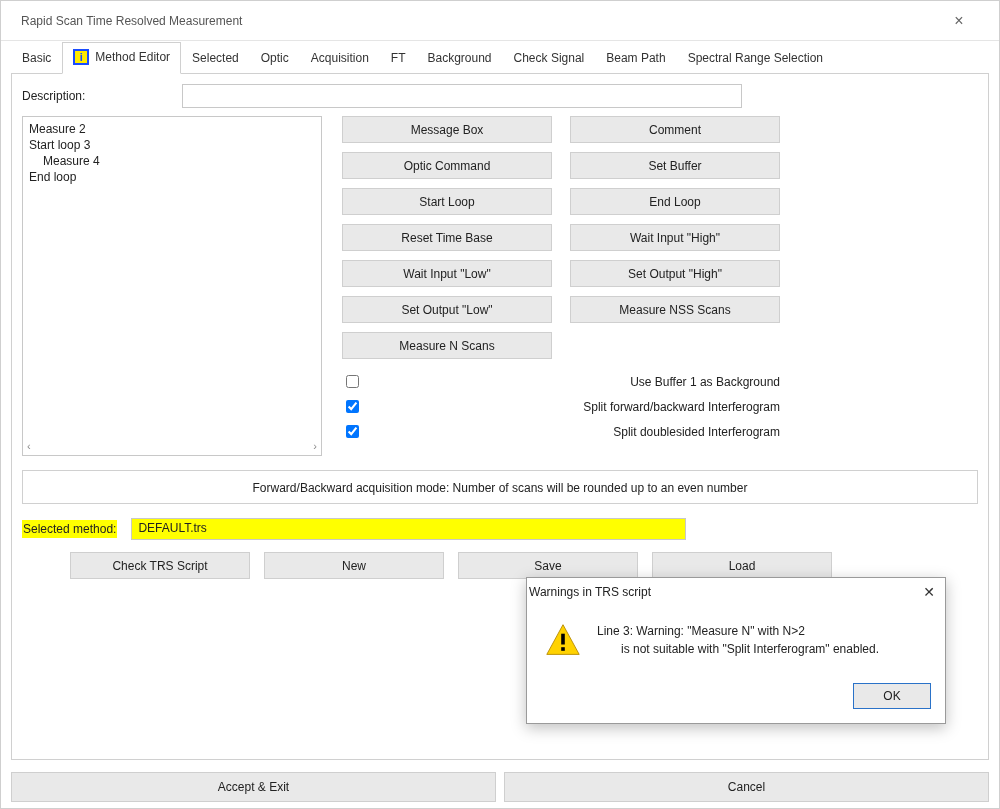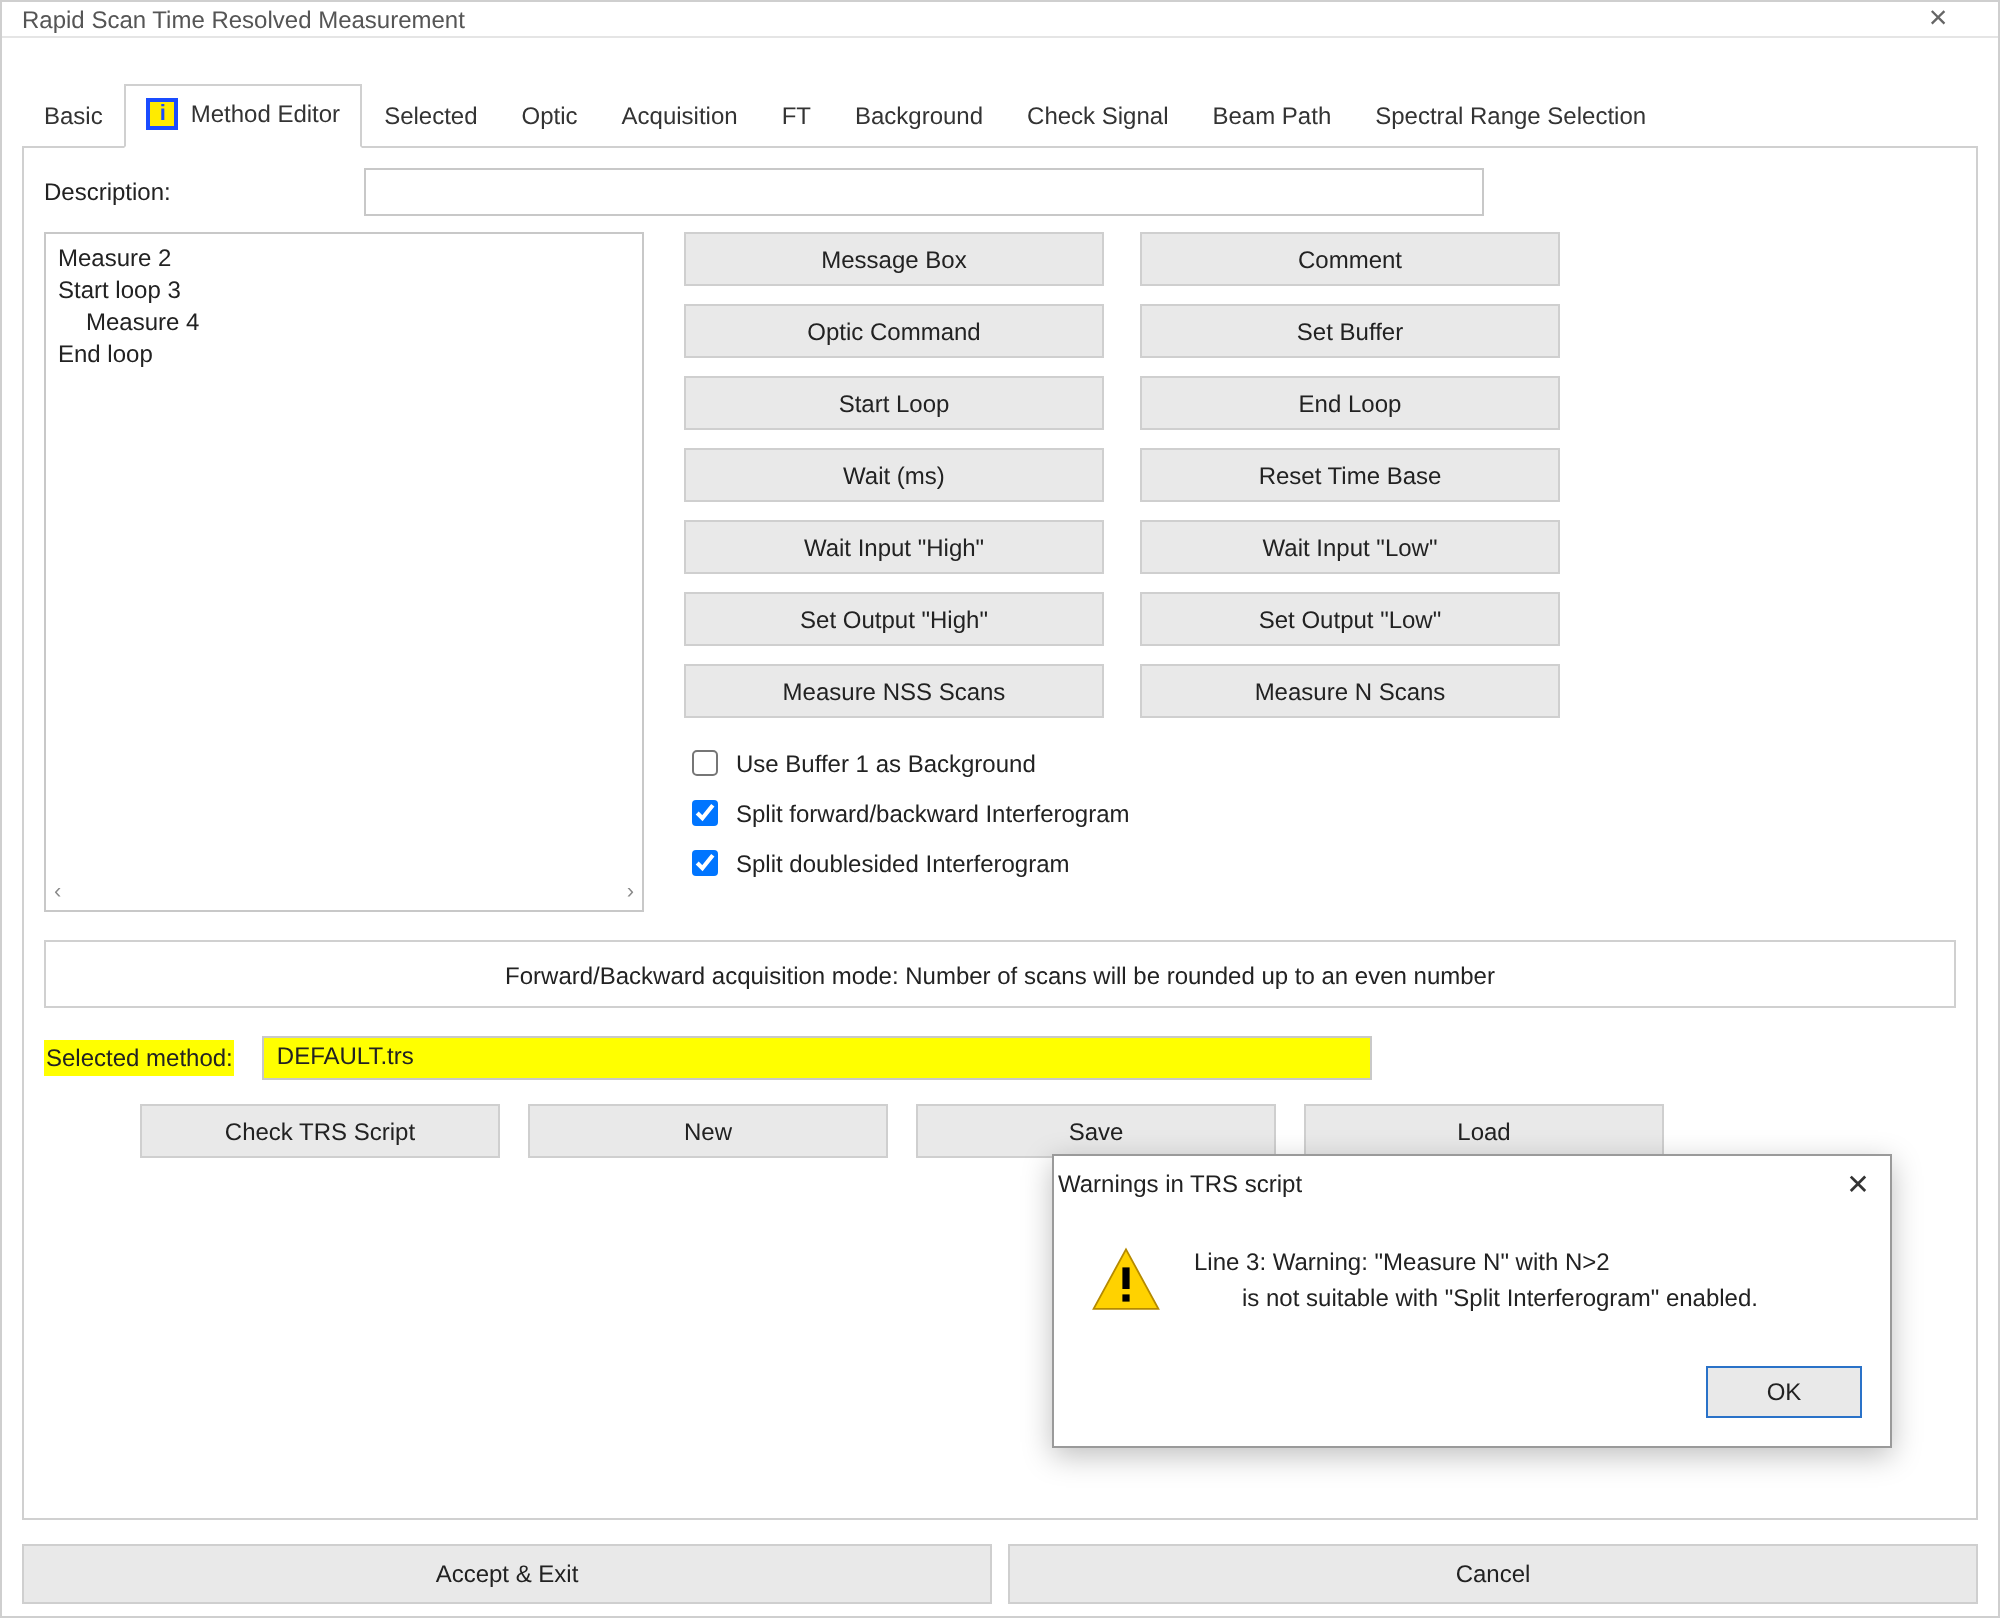--- a/index.html
+++ b/index.html
@@ -1,38 +1,38 @@
 <!DOCTYPE html>
 <html><head>
 <meta charset="utf-8">
 <style>
   * { box-sizing: border-box; }
   html, body { margin: 0; padding: 0; font-family: "Segoe UI", Tahoma, sans-serif; font-size: 12px; color: #222; background:#fff; }
   .window { width:1000px; height:809px; border:1px solid #cfcfcf; position:relative; background:#fff; }
-  .titlebar { height:18px; line-height:30px; padding:0 10px; color:#555; border-bottom:1px solid #e5e5e5; display:flex; justify-content:space-between; align-items:center; }
+  .titlebar { height:40px; line-height:30px; padding:0 20px; color:#555; border-bottom:1px solid #e5e5e5; display:flex; justify-content:space-between; align-items:center; }
   .titlebar .close { font-size:16px; color:#666; width:40px; text-align:center; cursor:default; }
   .client { position:absolute; top:31px; left:0; right:0; bottom:0; padding:8px 10px; }
   
   .tabrow { display:flex; align-items:flex-end; border-bottom:1px solid #d0d0d0; height:34px; }
   .tab { padding:6px 10px 8px 10px; color:#333; border:1px solid transparent; border-bottom:none; cursor:default; display:flex; align-items:center; gap:6px; }
   .tab.active { background:#fff; border-color:#d0d0d0; border-bottom:1px solid #fff; position:relative; top:1px; }
   .tab .icon { width:16px; height:16px; background:#ffeb00; border:2px solid #1a4cff; display:flex; align-items:center; justify-content:center; font-weight:bold; color:#1a4cff; font-size:11px; }
   
   .panel { border:1px solid #d0d0d0; border-top:none; padding:10px 10px 6px 10px; height:calc(100% - 34px - 40px); position:relative; }
   .row-desc { display:flex; align-items:center; gap:20px; margin-bottom:8px; }
   .row-desc label { width:140px; }
   .row-desc input { flex:0 0 560px; height:24px; border:1px solid #c8c8c8; padding:2px 4px; }
   .mid { display:flex; gap:20px; }
   .script-box { width:300px; height:340px; border:1px solid #c8c8c8; background:#fff; position:relative; padding:4px 6px; font-size:12px; line-height:16px; overflow:hidden; }
   .script-box .indent { padding-left:14px; }
   .script-scroll { position:absolute; left:4px; right:4px; bottom:2px; height:14px; display:flex; align-items:center; justify-content:space-between; color:#8a8a8a; font-size:11px; }
   .cmd-grid { display:grid; grid-template-columns: 210px 210px; grid-auto-rows:30px; gap:6px 18px; align-content:start; }
   .cmd-btn, .act-btn { background:#e9e9e9; border:1px solid #cfcfcf; height:27px; display:flex; align-items:center; justify-content:center; cursor:default; }
   .checks { margin-top:10px; margin-left:0; display:flex; flex-direction:column; gap:6px; }
-  .checks label { display:flex; align-items:center; gap:6px; }
+  .checks label { display:flex; align-items:center; gap:6px;justify-content:space-between; }
   .rule-box { margin-top:14px; border:1px solid #d0d0d0; padding:10px 8px 8px 8px; text-align:center; }
   .sel-row { display:flex; align-items:center; gap:14px; margin-top:14px; }
   .sel-label { background:#ffff00; padding:2px 1px; }
   .sel-field { flex:0 0 555px; height:22px; background:#ffff00; border:1px solid #c8c8c8; padding:2px 6px; }
   .actions { display:grid; grid-template-columns: repeat(4, 180px); gap:14px; margin-top:12px;padding-left:48px; }
   
   .bottombar { position:absolute; left:10px; right:10px; bottom:6px; display:grid; grid-template-columns: 1fr 1fr; gap:8px; }
   .bottombar .act-btn { height:30px; background:#e9e9e9; }
   
   .modal { position:absolute; left:525px; top:576px; width:420px; border:1px solid #9a9a9a; background:#fff; box-shadow:0 4px 14px rgba(0,0,0,.25); }
@@ -121,23 +121,20 @@
                 <span>Optic Command</span>
               </div>
             <div class="cmd-btn">
                 <span>Set Buffer</span>
               </div>
             <div class="cmd-btn">
                 <span>Start Loop</span>
               </div>
             <div class="cmd-btn">
                 <span>End Loop</span>
-              </div>
-            <div class="cmd-btn">
-                <span>Wait (ms)</span>
               </div>
             <div class="cmd-btn">
                 <span>Reset Time Base</span>
               </div>
             <div class="cmd-btn">
                 <span>Wait Input "High"</span>
               </div>
             <div class="cmd-btn">
                 <span>Wait Input "Low"</span>
               </div>

